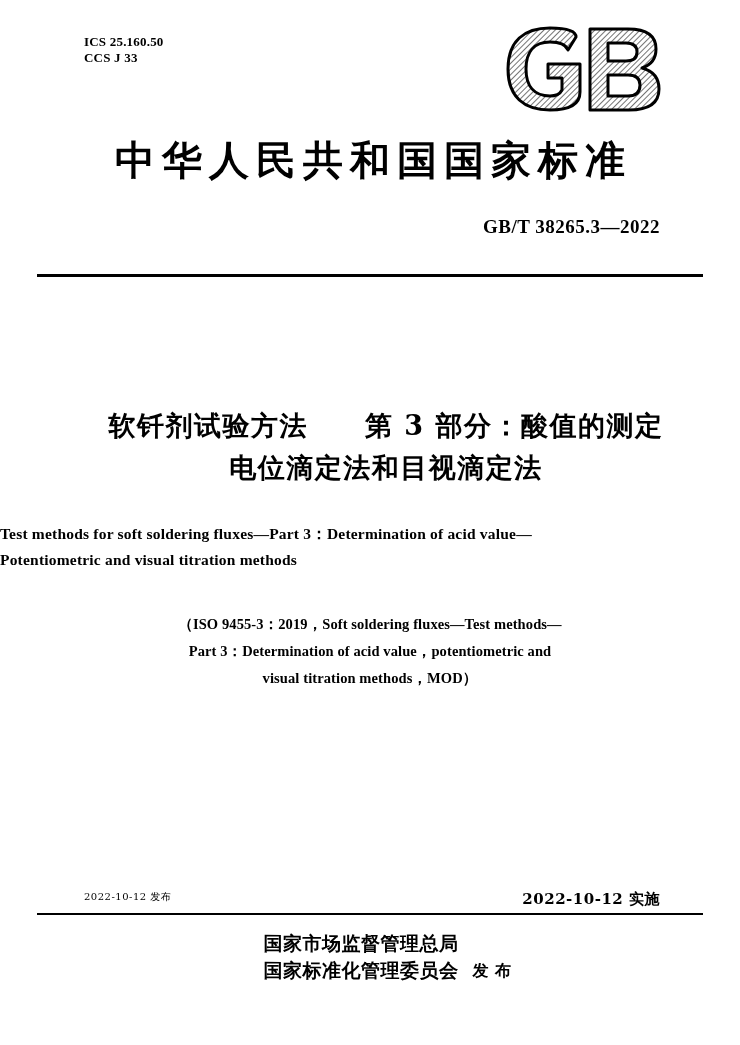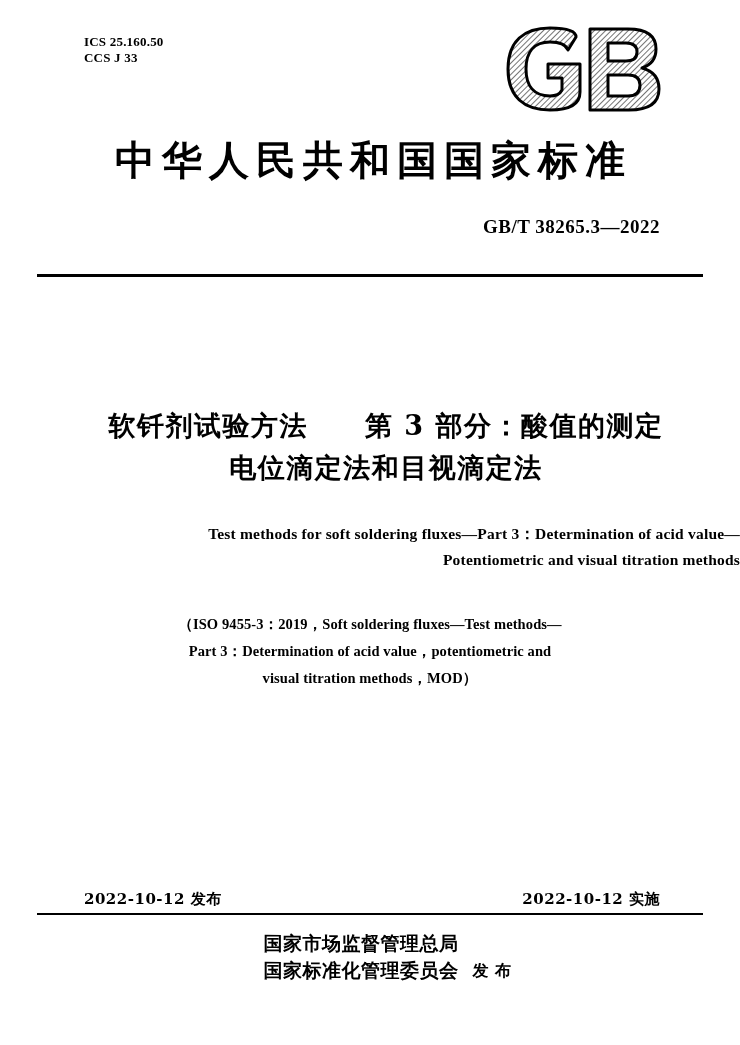--- a/index.html
+++ b/index.html
@@ -105,21 +105,21 @@
     letter-spacing: 1.5px;
   }
   .title-cn .line { white-space: nowrap; }
 
   
   .title-en {
     position: absolute;
     left: 0;
     top: 521px;
     width: 740px;
-    text-align: right;
+    text-align: left;
     font-family: "Liberation Serif", serif;
     font-weight: bold;
     font-size: 15.5px;
     line-height: 26px;
     letter-spacing: 0.2px;
   }
   .title-en .line { white-space: nowrap; }
 
   
   .iso-note {
@@ -135,22 +135,22 @@
     letter-spacing: 0.1px;
   }
   .iso-note .line { white-space: nowrap; }
 
   
   .date-issue {
     position: absolute;
     left: 84px;
     top: 890px;
     font-family: "DejaVu Serif", "Liberation Serif", serif;
-    font-weight: bold;
-    font-size: 15px;
+    font-weight: normal;
+    font-size: 10px;
     letter-spacing: 0.5px;
     white-space: nowrap;
   }
   .date-impl {
     position: absolute;
     right: 80px;
     top: 890px;
     font-family: "DejaVu Serif", "Liberation Serif", serif;
     font-weight: bold;
     font-size: 15px;

